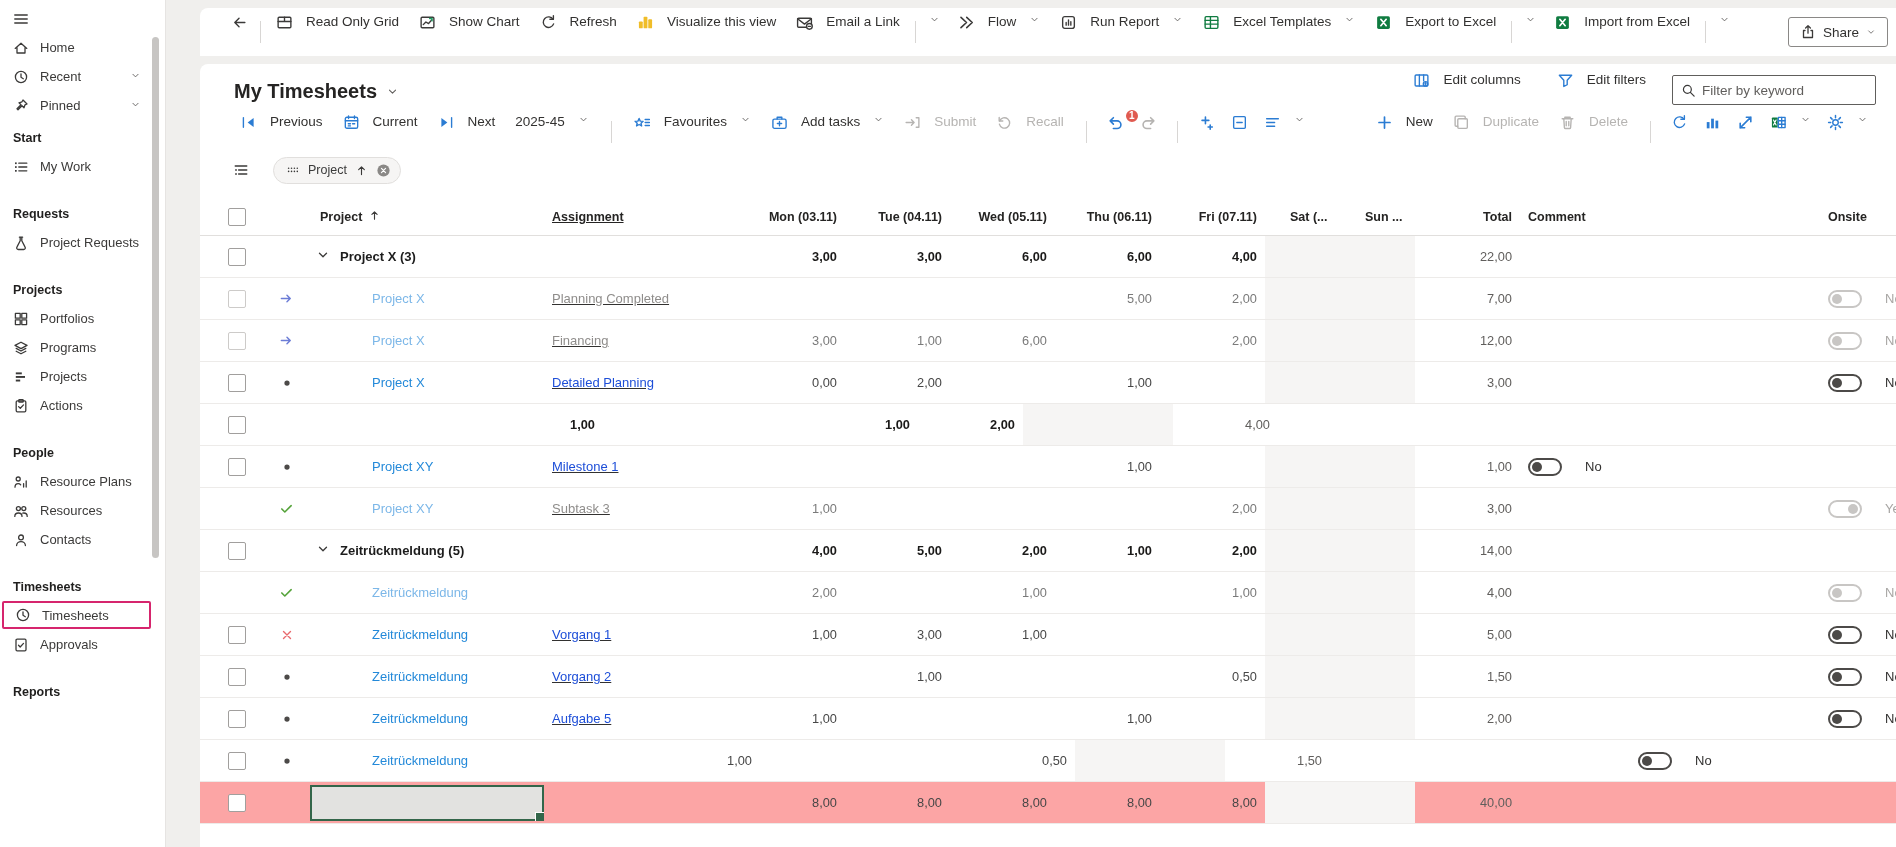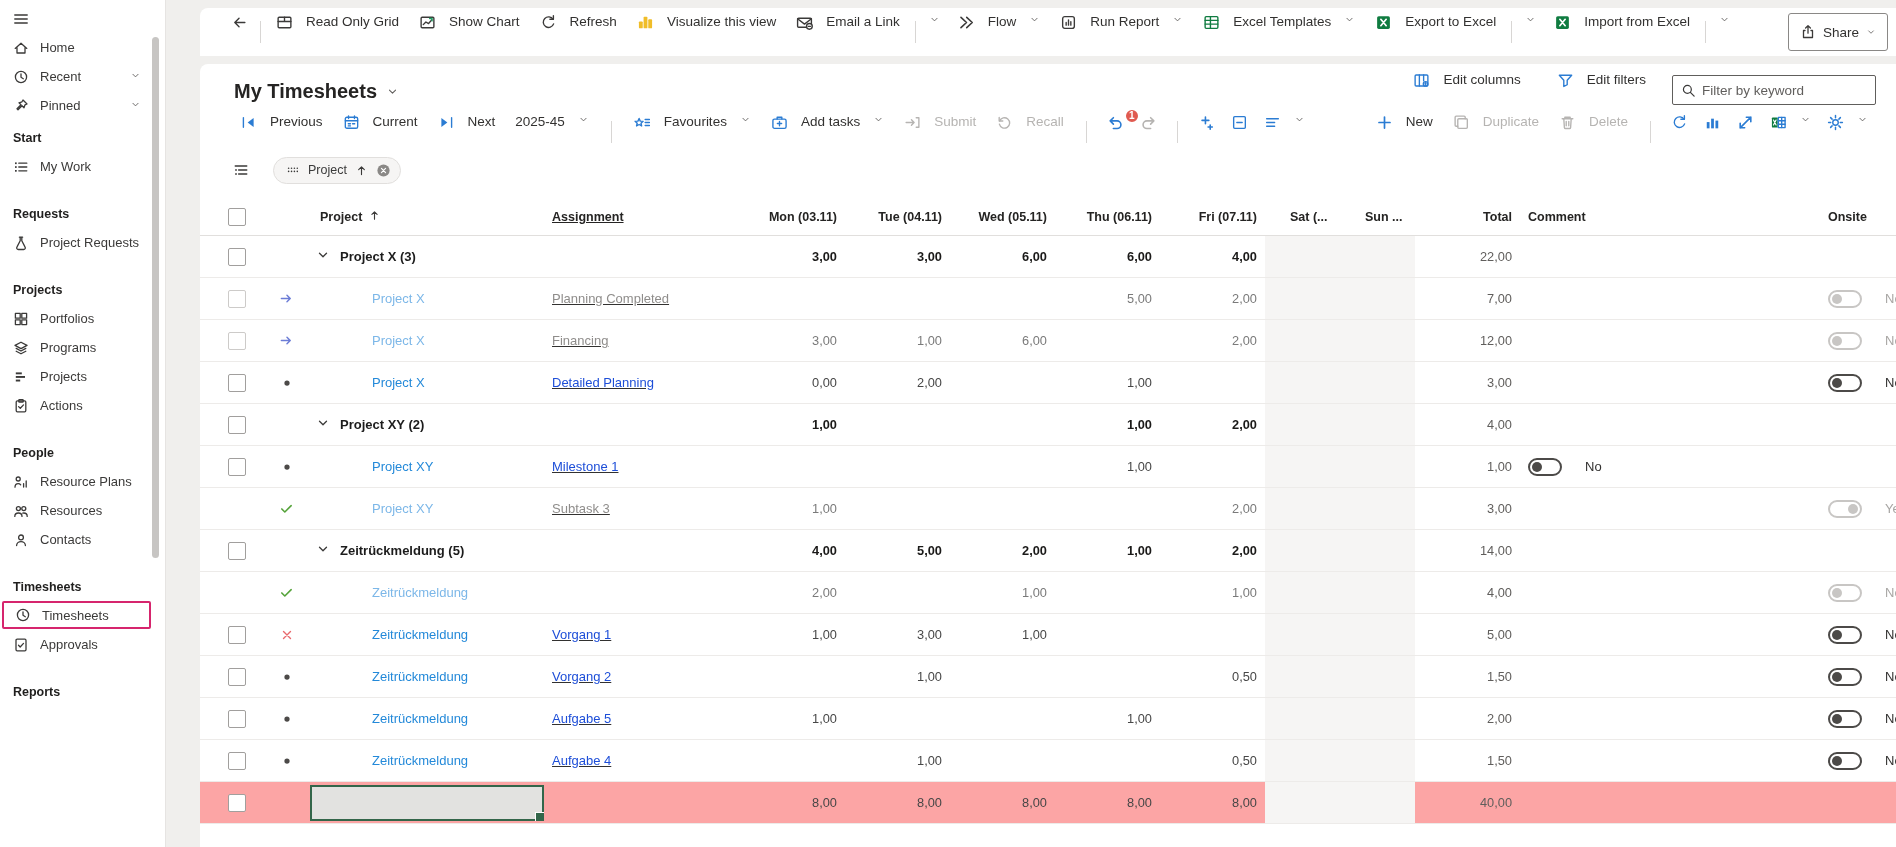--- a/index.html
+++ b/index.html
@@ -27,21 +27,21 @@
   
   .tbtn { display:inline-flex; align-items:flex-start; gap:13px; border:none; background:none; font-family:inherit; font-size:13.5px; color:#323130; padding:0 10px; height:36px; cursor:pointer; white-space:nowrap; }
   .tbtn.icononly { padding:0 8px; }
   .tbtn.disabled { color:#b6b4b2; cursor:default; }
   .tbtn.disabled .ic { color:#b6b4b2 !important; }
   .vsep { width:1px; height:22px; background:#d8d6d4; margin:0 5px; flex:none; }
   .ic { display:inline-flex; width:17px; height:17px; color:#3b3a39; flex:none; }
   .ic svg { width:100%; height:100%; }
   .ic.small { width:11px; height:11px; color:#605e5c; }
   .ic.blue { color:#2b7cd3; }
-  .share-btn { margin-left:auto; display:inline-flex; align-items:center; gap:7px; height:38px; padding:0 11px; border:1px solid #8a8886; border-radius:3px; background:#fff; font-family:inherit; font-size:13.5px; color:#323130; cursor:pointer; }
+  .share-btn { margin-left:auto; display:inline-flex; align-items:center; gap:7px; height:30px; padding:0 11px; border:1px solid #8a8886; border-radius:3px; background:#fff; font-family:inherit; font-size:13.5px; color:#323130; cursor:pointer; }
 
   
   .title-row { position:relative; height:48px; padding:16px 0 0 34px; }
   .page-title { display:inline-flex; align-items:center; gap:9px; font-size:20px; font-weight:600; color:#252423; }
   .header-actions { position:absolute; top:8px; right:20px; display:flex; align-items:center; gap:16px; }
   .searchbox { display:flex; align-items:center; gap:6px; width:204px; height:30px; border:1px solid #605e5c; border-radius:2px; padding:0 8px; background:#fff; }
   .searchbox input { border:none; outline:none; flex:1; font-family:inherit; font-size:13.5px; color:#323130; background:transparent; }
   .searchbox input::placeholder { color:#605e5c; }
 
   
@@ -910,28 +910,20 @@
               <span class="knob"></span>
             </span>
             <span class="toggle-label ">No</span>
           </div>
     </div>
       <div class="gr group">
         <div class="c c-sel">
             <span class="checkbox"></span>
           </div>
         <div class="c c-status"></div>
-        <div class="c c-project">
-            <span class="gchev"><span class="ic " style="width:14px;height:14px">
-                <svg viewBox="0 0 16 16" fill="none" stroke="currentColor" stroke-width="1.3" stroke-linecap="round" stroke-linejoin="round">
-                  <path d="M4 6 8 10l4-4" stroke-width="1.5"></path>
-                </svg>
-              </span></span>
-            <span class="glabel">Project XY (2)</span>
-          </div>
         <div class="c c-assign"></div>
         <div class="c c-day">
             <span class="num">1,00</span>
           </div>
           <div class="c c-day">
             <span class="num"></span>
           </div>
           <div class="c c-day">
             <span class="num"></span>
           </div>
@@ -1268,23 +1260,20 @@
       <div class="c c-status">
             <span class="ic " style="width:14px;height:14px">
               <svg viewBox="0 0 16 16" fill="none" stroke="currentColor" stroke-width="1.3" stroke-linecap="round" stroke-linejoin="round">
                 <circle cx="8" cy="8" r="3" fill="#4c4a48" stroke="none"></circle>
               </svg>
             </span>
           </div>
       <div class="c c-project">
             <span class="proj-link">Zeitrückmeldung</span>
           </div>
-      <div class="c c-assign">
-            <span class="assign-text">Aufgabe 4</span>
-          </div>
       <div class="c c-day">
             <span class="num"></span>
           </div>
           <div class="c c-day">
             <span class="num">1,00</span>
           </div>
           <div class="c c-day">
             <span class="num"></span>
           </div>
           <div class="c c-day">

